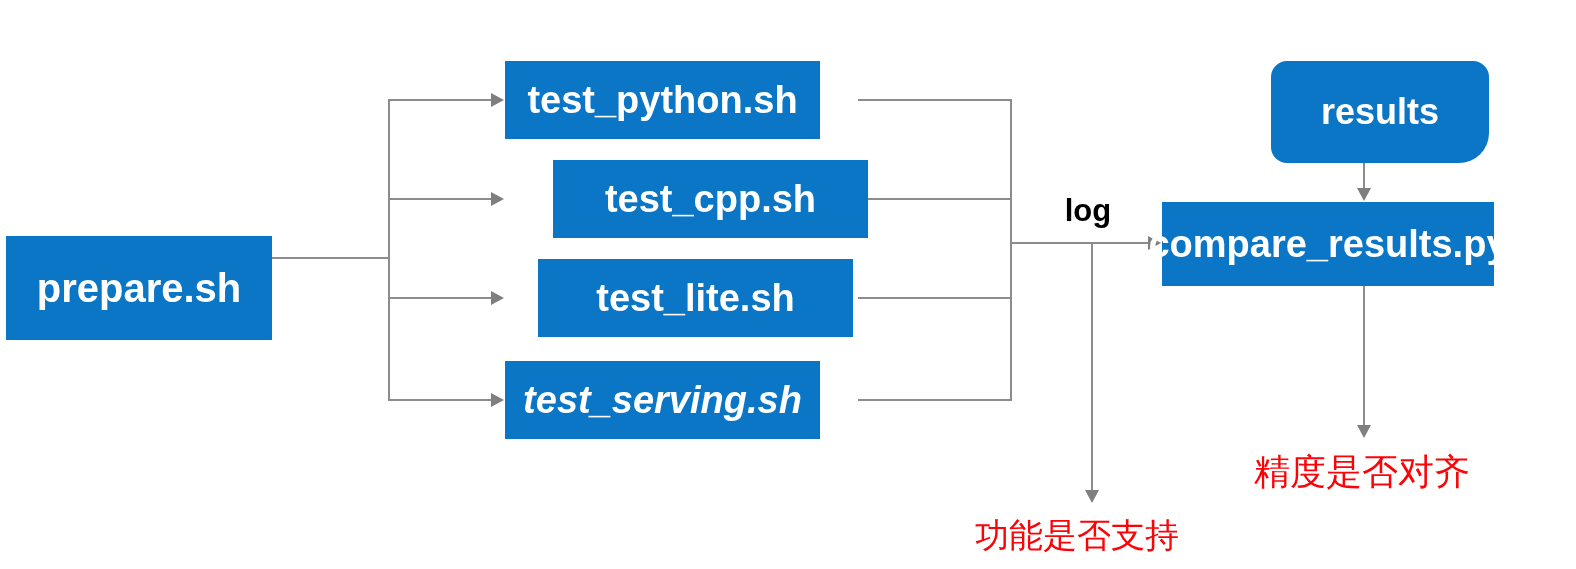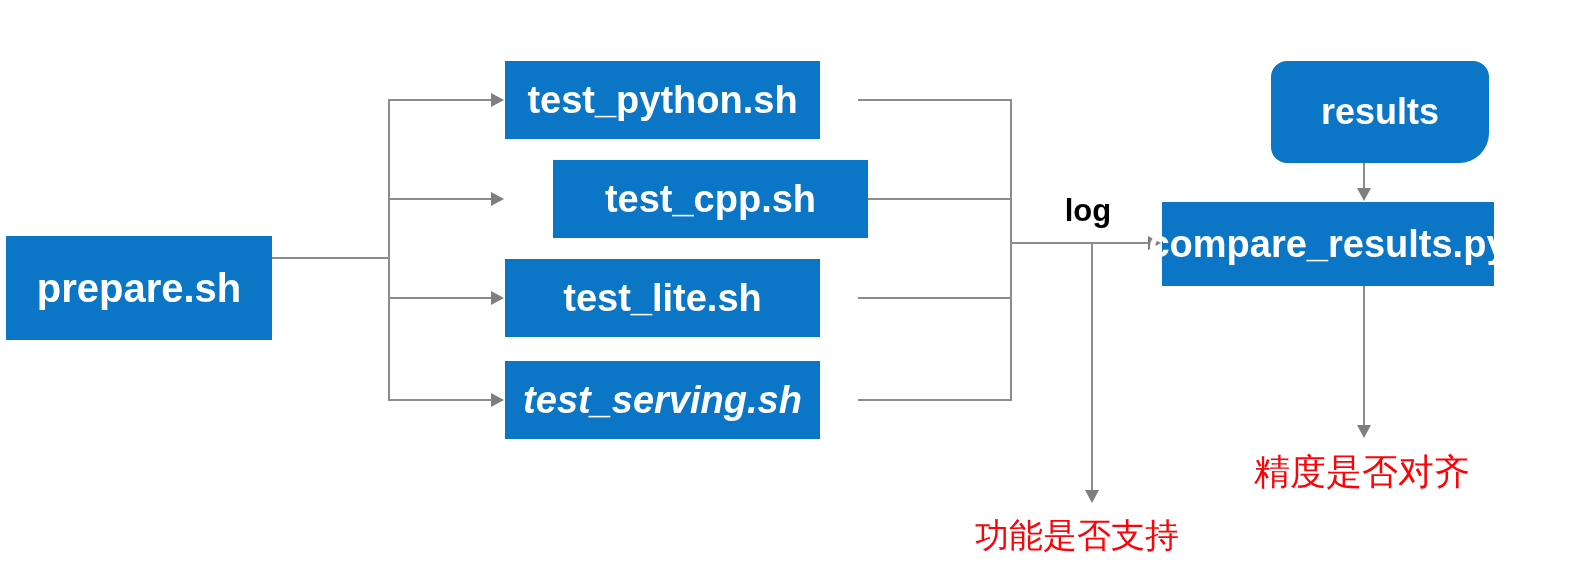--- a/index.html
+++ b/index.html
@@ -19,21 +19,21 @@
     align-items: center;
     justify-content: center;
     font-weight: bold;
     text-align: center;
     box-sizing: border-box;
   }
   .node--prepare  { left:6px;    top:208px; width:266px; height:104px; font-size:40px;margin-top:28px; }
   .node--test     { left:505px;  width:315px; height:78px;  font-size:38px; }
   .node--test-0   { top:61px;  }
   .node--test-1   { top:160px;margin-left:48px; }
-  .node--test-2   { top:259px; }
+  .node--test-2   { top:259px;margin-left:33px; }
   .node--test-3   { top:361px;font-style:italic; }
   .node--results  { left:1271px; top:61px;  width:218px; height:102px; font-size:36px;
                     border-radius: 16px 16px 30px 16px; }
   .node--compare  { left:1162px; top:202px; width:332px; height:84px;  font-size:38px; }
 
   .line {
     position: absolute;
     background: var(--connector, #8c8c8c);
   }
   .arrow-right {

